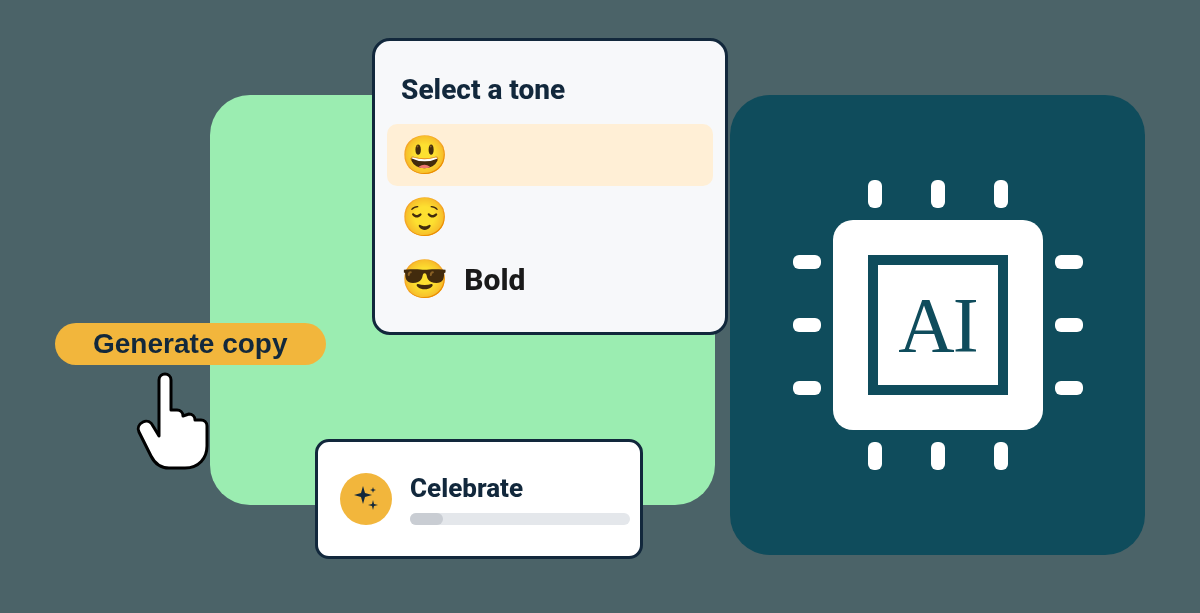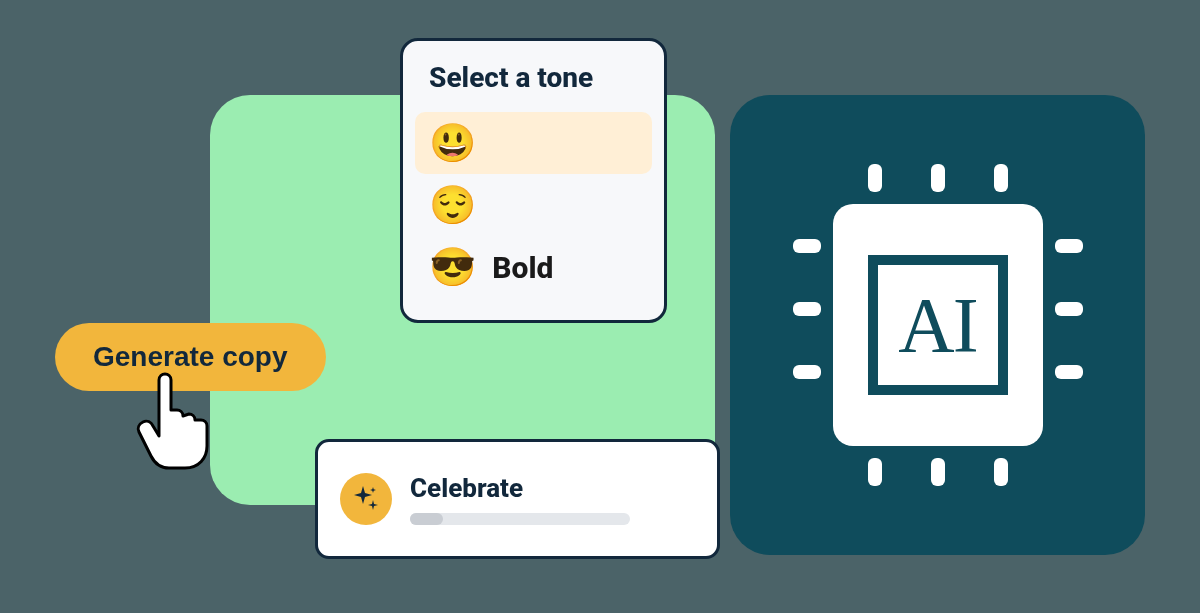--- a/index.html
+++ b/index.html
@@ -31,21 +31,21 @@
     height: 460px;
     background: #0F4C5C;
     border-radius: 40px;
     display: flex;
     align-items: center;
     justify-content: center;
   }
   .chip {
     position: relative;
     width: 210px;
-    height: 242px;
+    height: 210px;
   }
   .chip-body {
     position: absolute;
     inset: 0;
     background: #FFFFFF;
     border-radius: 20px;
     display: flex;
     align-items: center;
     justify-content: center;
   }
@@ -74,27 +74,27 @@
   .pin.left { left: -40px; }
   .pin.right { right: -40px; }
   .pin.top { top: -40px; }
   .pin.bottom { bottom: -40px; }
   .pin.p1 { top: 35px; } .pin.p2 { top: 98px; } .pin.p3 { top: 161px; }
   .pin.c1 { left: 35px; } .pin.c2 { left: 98px; } .pin.c3 { left: 161px; }
 
   
   .tone-popover {
     position: absolute;
-    left: 400px;
+    left: 372px;
     top: 38px;
-    width: 267px;
+    width: 356px;
     background: #F7F8FA;
     border: 3px solid #12283C;
     border-radius: 18px;
-    padding: 20px 12px 22px 12px;
+    padding: 32px 12px 22px 12px;
   }
   .tone-title {
     font-size: 28px;
     font-weight: 800;
     color: #12283C;
     margin-left: 14px;
     margin-bottom: 18px;
   }
   .tone-item {
     display: flex;
@@ -119,41 +119,41 @@
 
   
   .generate-btn {
     position: absolute;
     left: 55px;
     top: 323px;
     background: #F2B63C;
     color: #12283C;
     font-size: 28px;
     font-weight: 800;
-    padding: 18px 38px;
+    padding: 5px 38px;
     border: none;
     border-radius: 999px;
     cursor: pointer;
   }
 
   
   .cursor {
     position: absolute;
     left: 133px;
     top: 372px;
     width: 80px;
     height: 100px;
   }
 
   
   .celebrate-card {
     position: absolute;
     left: 315px;
     top: 439px;
-    width: 405px;
+    width: 328px;
     height: 120px;
     background: #FFFFFF;
     border: 3px solid #12283C;
     border-radius: 14px;
     padding: 18px 22px;
     display: flex;
     align-items: center;
     gap: 18px;
   }
   .celebrate-icon {

